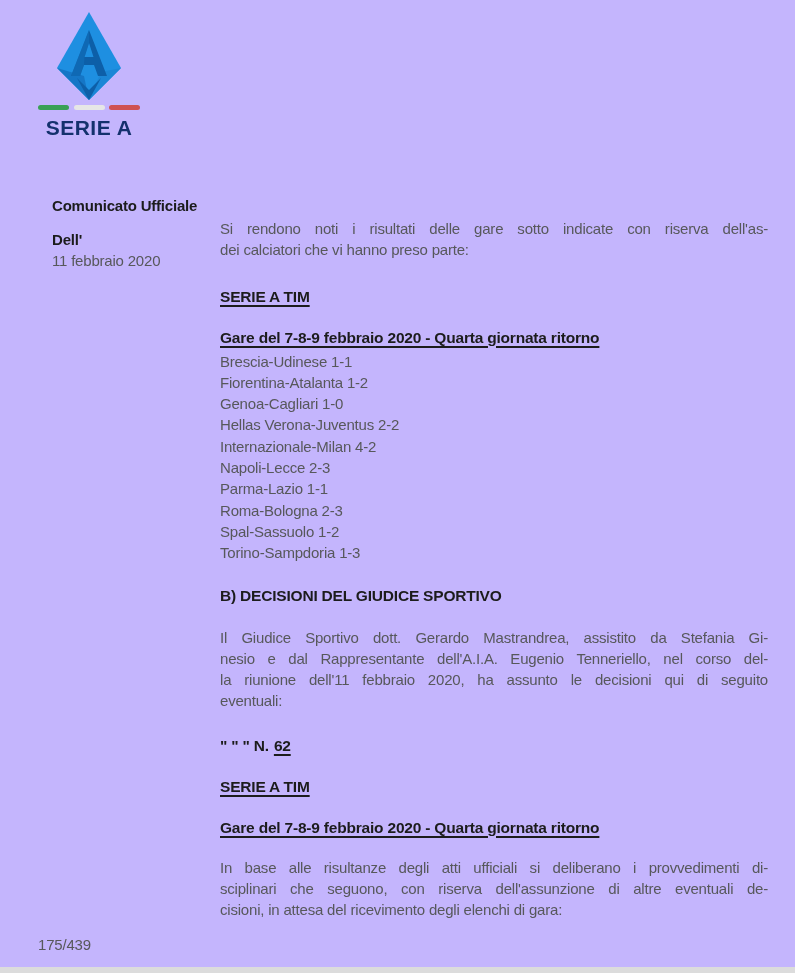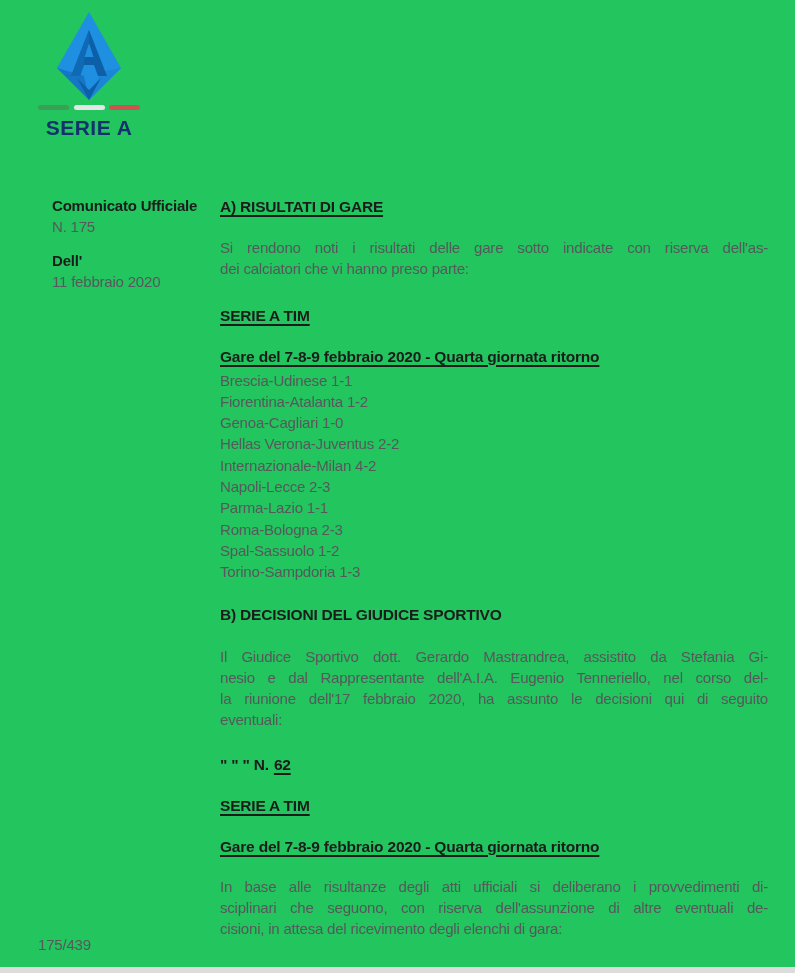--- a/index.html
+++ b/index.html
@@ -5,21 +5,21 @@
   html, body {
     margin: 0;
     padding: 0;
     background: #ffffff;
     font-family: "Liberation Sans", "DejaVu Sans", sans-serif;
   }
   .page {
     position: relative;
     width: 795px;
     height: 973px;
-    background: #22c55e;
+    background: #c4b5fd;
     overflow: hidden;
   }
 
   
   .logo-block {
     position: absolute;
     left: 38px;
     top: 12px;
     width: 102px;
     text-align: center;
@@ -149,30 +149,28 @@
     <div class="flag">
       <span class="f-green"></span>
       <span class="f-white"></span>
       <span class="f-red"></span>
     </div>
     <div class="brand">SERIE A</div>
   </header>
 
   <aside class="meta">
     <div class="meta-label">Comunicato Ufficiale</div>
-    <div class="meta-value">N. 175</div>
     <div class="meta-group2">
       <div class="meta-label">Dell'</div>
       <div class="meta-value">11 febbraio 2020</div>
     </div>
   </aside>
 
   <main class="content">
 
-    <div class="heading u">A) RISULTATI DI GARE</div>
 
     <div class="para mt-para1">
         <div class="para-line">Si rendono noti i risultati delle gare sotto indicate con riserva dell'as-</div>
         <div class="para-line">dei calciatori che vi hanno preso parte:</div>
       </div>
 
     <div class="heading u mt-serie1">SERIE A TIM</div>
 
     <div class="heading u mt-gare1">Gare del 7-8-9 febbraio 2020 - Quarta giornata ritorno</div>
 
@@ -187,21 +185,21 @@
         <div class="result-line">Roma-Bologna 2-3</div>
         <div class="result-line">Spal-Sassuolo 1-2</div>
         <div class="result-line">Torino-Sampdoria 1-3</div>
       </div>
 
     <div class="heading mt-hb">B) DECISIONI DEL GIUDICE SPORTIVO</div>
 
     <div class="para mt-para2">
         <div class="para-line">Il Giudice Sportivo dott. Gerardo Mastrandrea, assistito da Stefania Gi-</div>
         <div class="para-line">nesio e dal Rappresentante dell'A.I.A. Eugenio Tenneriello, nel corso del-</div>
-        <div class="para-line">la riunione dell'17 febbraio 2020, ha assunto le decisioni qui di seguito</div>
+        <div class="para-line">la riunione dell'11 febbraio 2020, ha assunto le decisioni qui di seguito</div>
         <div class="para-line">eventuali:</div>
       </div>
 
     <div class="ruling mt-ruling">
       <span>" " " N.</span><span class="u ruling-num">62</span>
     </div>
 
     <div class="heading u mt-serie2">SERIE A TIM</div>
 
     <div class="heading u mt-gare2">Gare del 7-8-9 febbraio 2020 - Quarta giornata ritorno</div>

